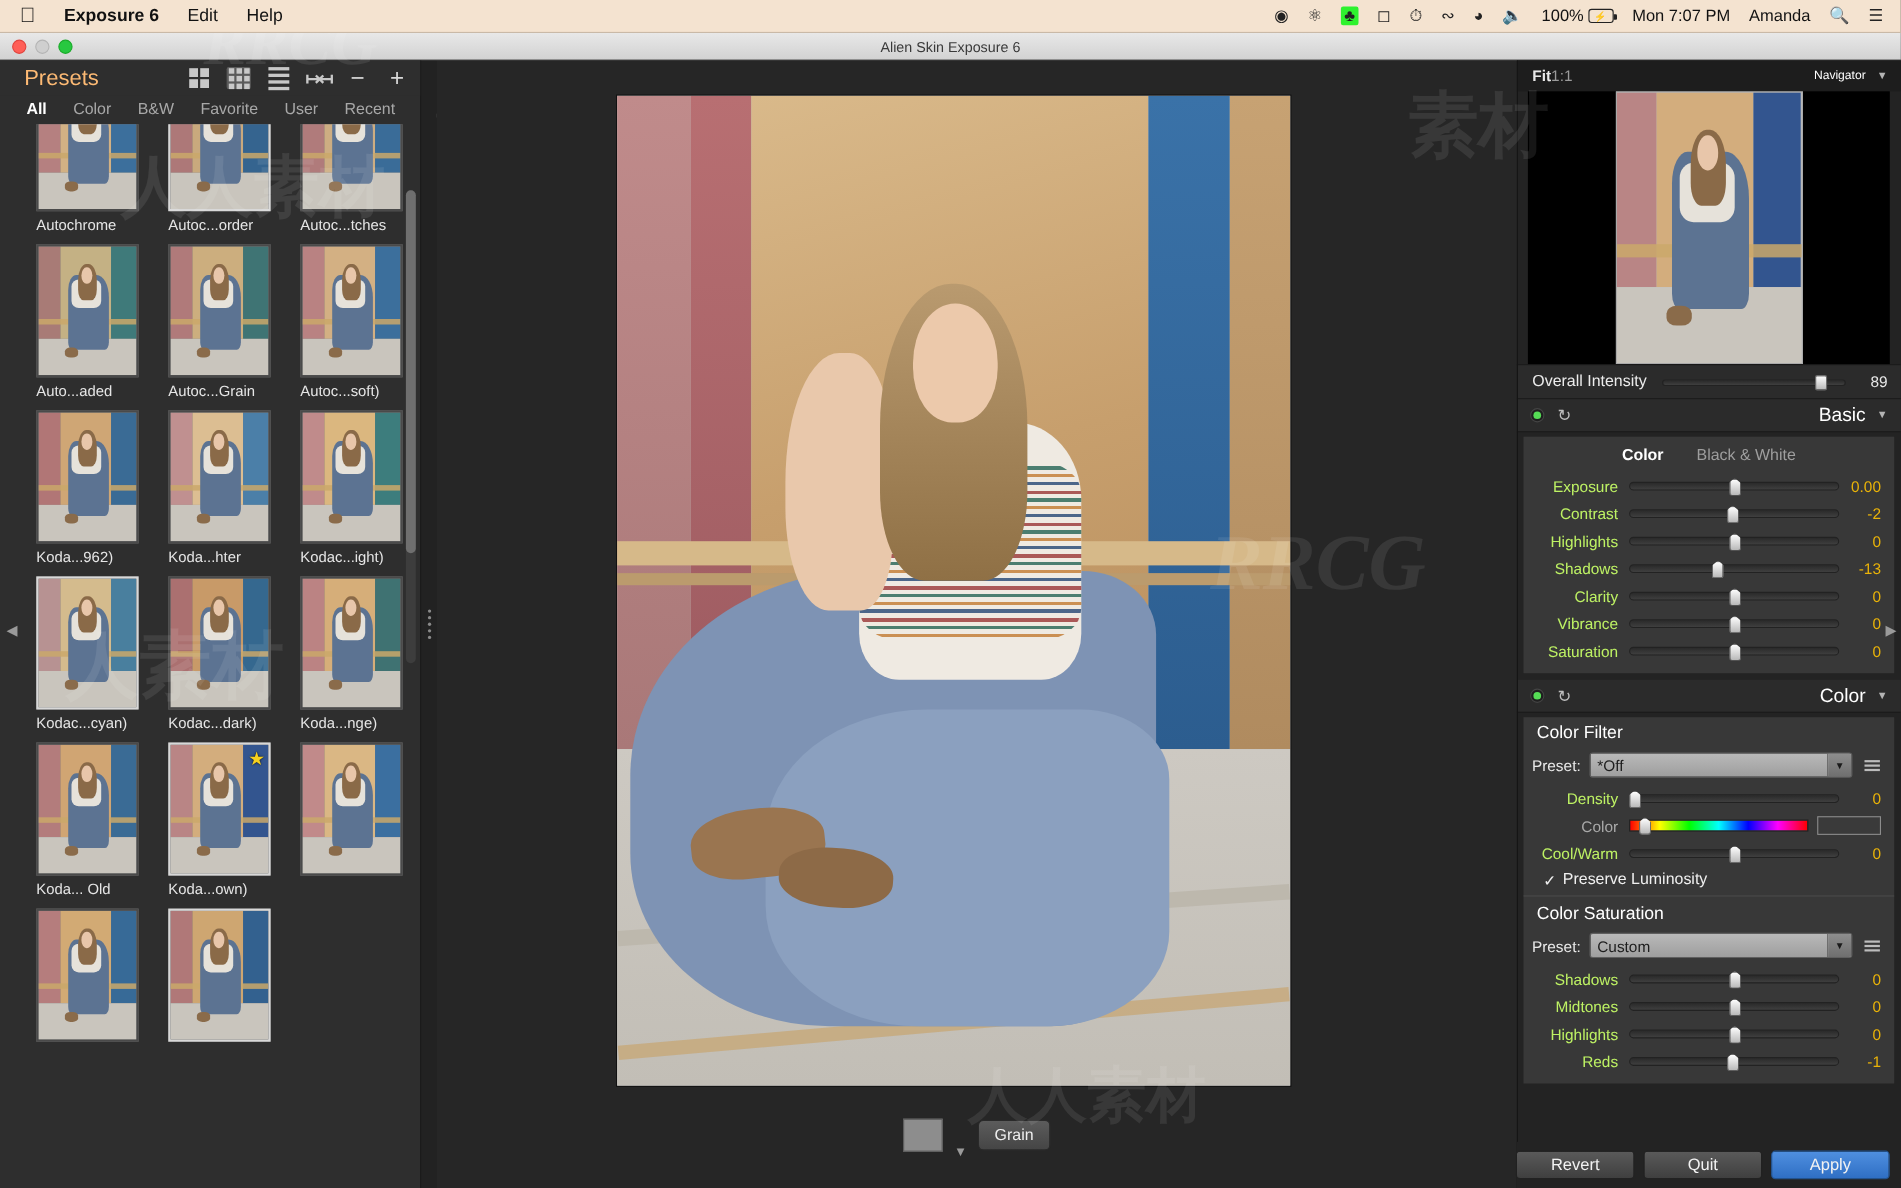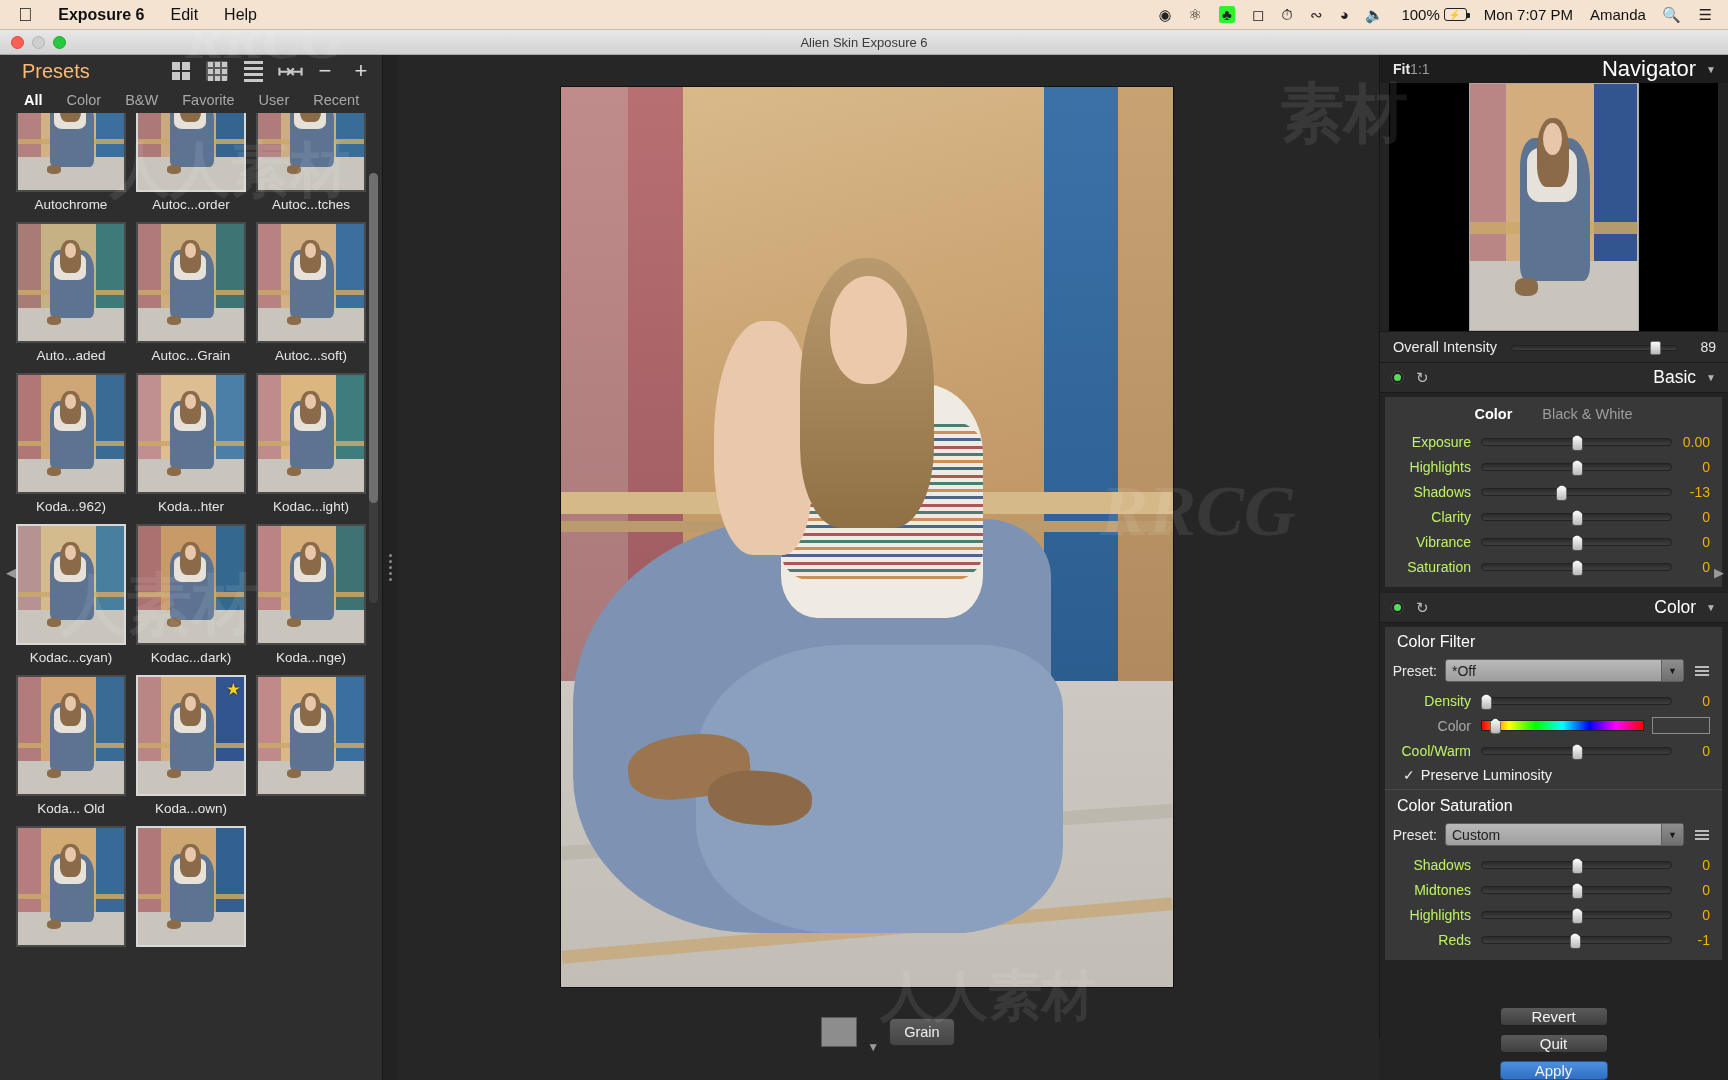--- a/index.html
+++ b/index.html
@@ -88,21 +88,21 @@
     font-size: 14.5px; color:#a8a8a8;
   }
   .presets-tabs .tab.active { color:#fff; font-weight:bold; }
   .search-ic { margin-left:auto; margin-right: 16px; font-size: 15px; color:#c0c0c0; }
 
   .presets-scroll {
     position:absolute; left:0; right:0; top:58px; bottom:0; overflow:hidden;
     padding: 0 16px;
   }
   .preset-grid { display:grid; grid-template-columns: repeat(3, 1fr); gap: 8px 10px; margin-top:-42px; }
-  .preset-cell { display:flex; flex-direction:column; align-items:center; }
+  .preset-cell { display:flex; flex-direction:column; align-items:flex-start;margin-left:17px; }
   .thumb {
     width: 100%; height: 121px; border: 2px solid #4a4a4a; position:relative; overflow:hidden;
     background:#777;
   }
   .thumb.sel { border-color:#d8d8d8; }
   .thumb .star { position:absolute; right:3px; top:2px; color:#f5d01e; font-size:17px; text-shadow:0 0 2px #000;}
   .thumb-label { font-size: 13.5px; color:#e6e6e6; margin-top: 5px; margin-bottom: 2px; }
 
   
   .mini { position:absolute; inset:0; }
@@ -182,21 +182,21 @@
   
   .right-panel {
     position:absolute; right:0; top:0; width: 349px; bottom:0; background:#232323;
   }
   .nav-header {
     height: 28px; display:flex; align-items:center; padding: 0 12px 0 14px;
     background:#1d1d1d;
   }
   .nav-fit { font-size:14px; color:#e8e8e8; font-weight:600; }
   .nav-11 { font-size:14px; color:#9b9b9b; }
-  .nav-title { margin-left:auto; font-size: 22px; color:#fff; }
+  .nav-title { margin-left:auto; font-size: 11px; color:#fff; }
   .nav-caret { margin-left: 10px; color:#b4b4b4; font-size: 10px; }
 
   .navigator {
     position:relative; margin: 0 10px; height: 248px; background:#000;
     display:flex; align-items:center; justify-content:center; overflow:hidden;
   }
   .nav-thumb { position:relative; width: 170px; height: 100%; border:1px solid #aaa; overflow:hidden; background:#bbb;}
 
   .overall-row {
     display:flex; align-items:center; height:32px; padding: 0 12px 0 14px; background:#2b2b2b;
@@ -261,21 +261,21 @@
     background: linear-gradient(90deg,#f00,#ff0,#0f0,#0ff,#00f,#f0f,#f00);
   }
   .color-swatch-box { width: 58px; height: 17px; border:1px solid #8c8c8c; background:#3a3a3a; margin-left:8px; margin-right:6px;}
 
   .check-row { display:flex; align-items:center; padding: 4px 0 6px 18px; }
   .chk { color:#f0f0f0; font-size:14px; margin-right: 6px; }
   .check-row .clbl { font-size: 14.5px; color:#f0f0f0; }
 
   .bottom-bar {
     position:absolute; left:0; right:0; bottom:0; height: 42px; background:#232323;
-    display:flex; align-items:center; justify-content:flex-end; gap: 8px; padding: 0 10px; flex-direction: column;
+    display:flex; align-items:center; justify-content:flex-end; gap: 8px; padding: 0 10px;
   }
   .btn {
     min-width: 108px; height: 26px; border-radius:4px; display:flex; align-items:center; justify-content:center;
     font-size: 15px; color:#f2f2f2;
     background: linear-gradient(#5a5a5a,#3f3f3f); border:1px solid #222;
   }
   .btn.primary { background: linear-gradient(#4f8fe0,#2f6fc4); border-color:#23538f; }
 
   .right-divider { position:absolute; left:0; top:0; bottom:0; width:1px; background:#151515; }
 
@@ -761,20 +761,27 @@
         </div>
         <div id="basic-sliders">
             <div class="srow">
               <span class="lbl">Exposure</span>
               <span class="track">
                 <span class="knob" style="left:calc(50% - 5px);"></span>
               </span>
               <span class="val">0.00</span>
             </div>
             <div class="srow">
+              <span class="lbl">Contrast</span>
+              <span class="track">
+                <span class="knob" style="left:calc(49% - 5px);"></span>
+              </span>
+              <span class="val">-2</span>
+            </div>
+            <div class="srow">
               <span class="lbl">Highlights</span>
               <span class="track">
                 <span class="knob" style="left:calc(50% - 5px);"></span>
               </span>
               <span class="val">0</span>
             </div>
             <div class="srow">
               <span class="lbl">Shadows</span>
               <span class="track">
                 <span class="knob" style="left:calc(42% - 5px);"></span>

